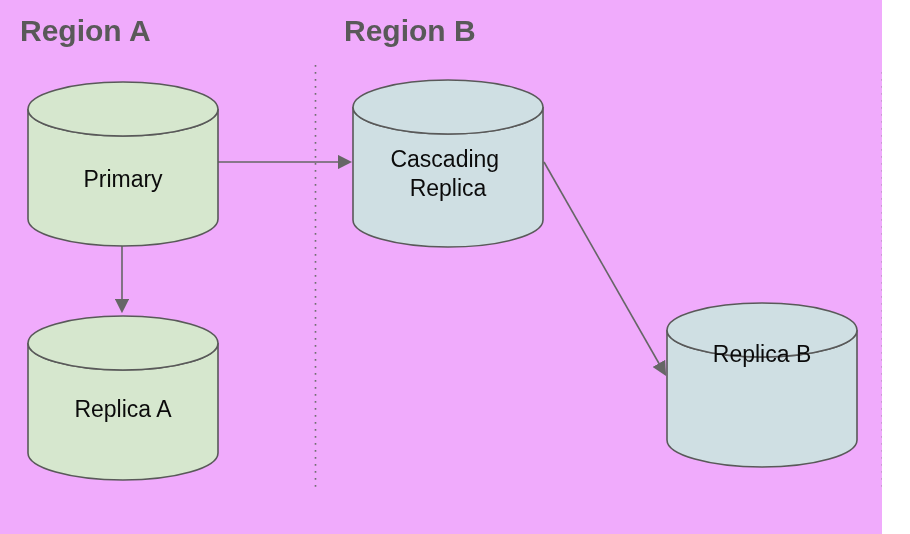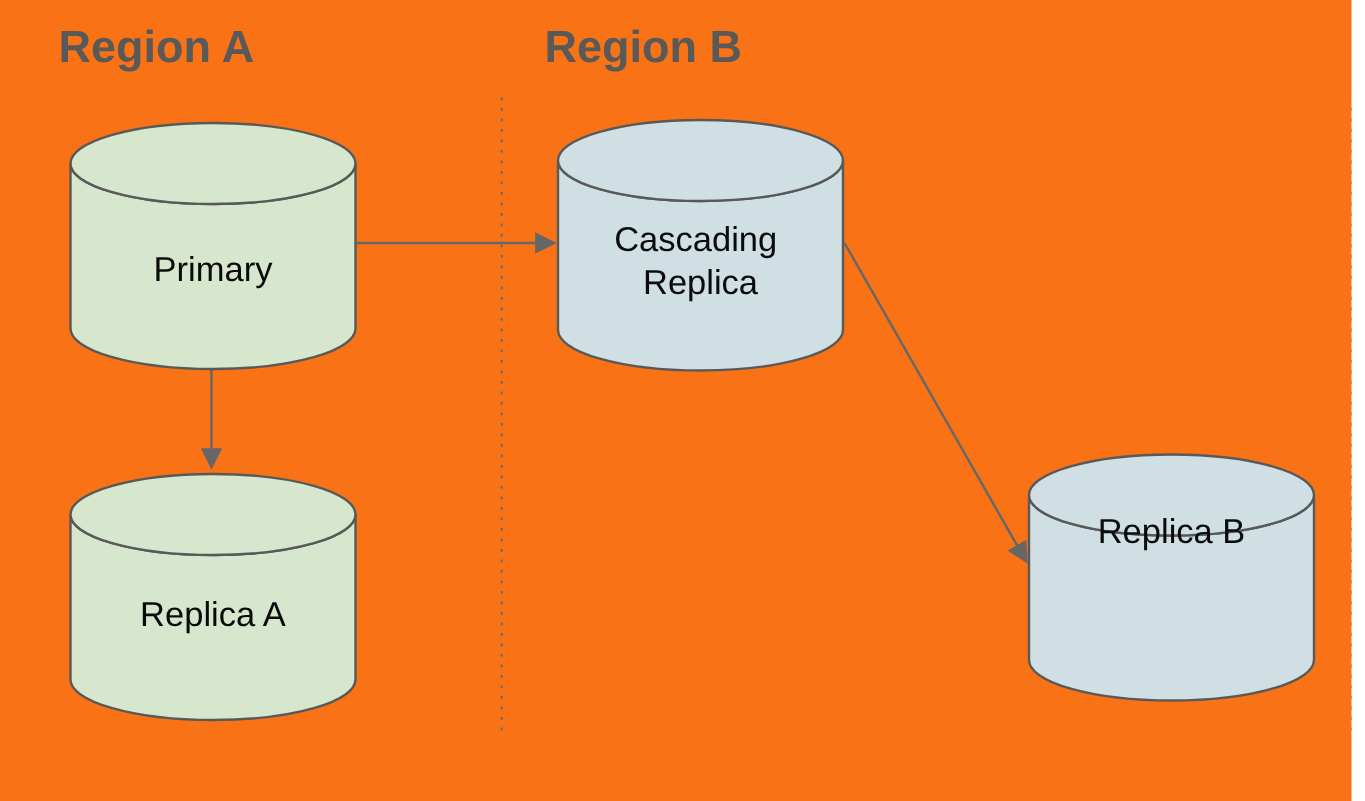--- a/index.html
+++ b/index.html
@@ -5,23 +5,22 @@
   html, body {
     margin: 0;
     padding: 0;
     background: #ffffff;
     font-family: "Liberation Sans", sans-serif;
   }
   .canvas {
     position: relative;
     width: 882px;
     height: 534px;
-    background: #f97316;
+    background: #f0abfc;
     overflow: hidden;
-    padding-left: 19px;
   }
   svg { display: block; }
   .region-header {
     font-family: "Liberation Sans", sans-serif;
     font-size: 30px;
     font-weight: bold;
     fill: #595959;
   }
   .cyl {
     stroke: #595959;

